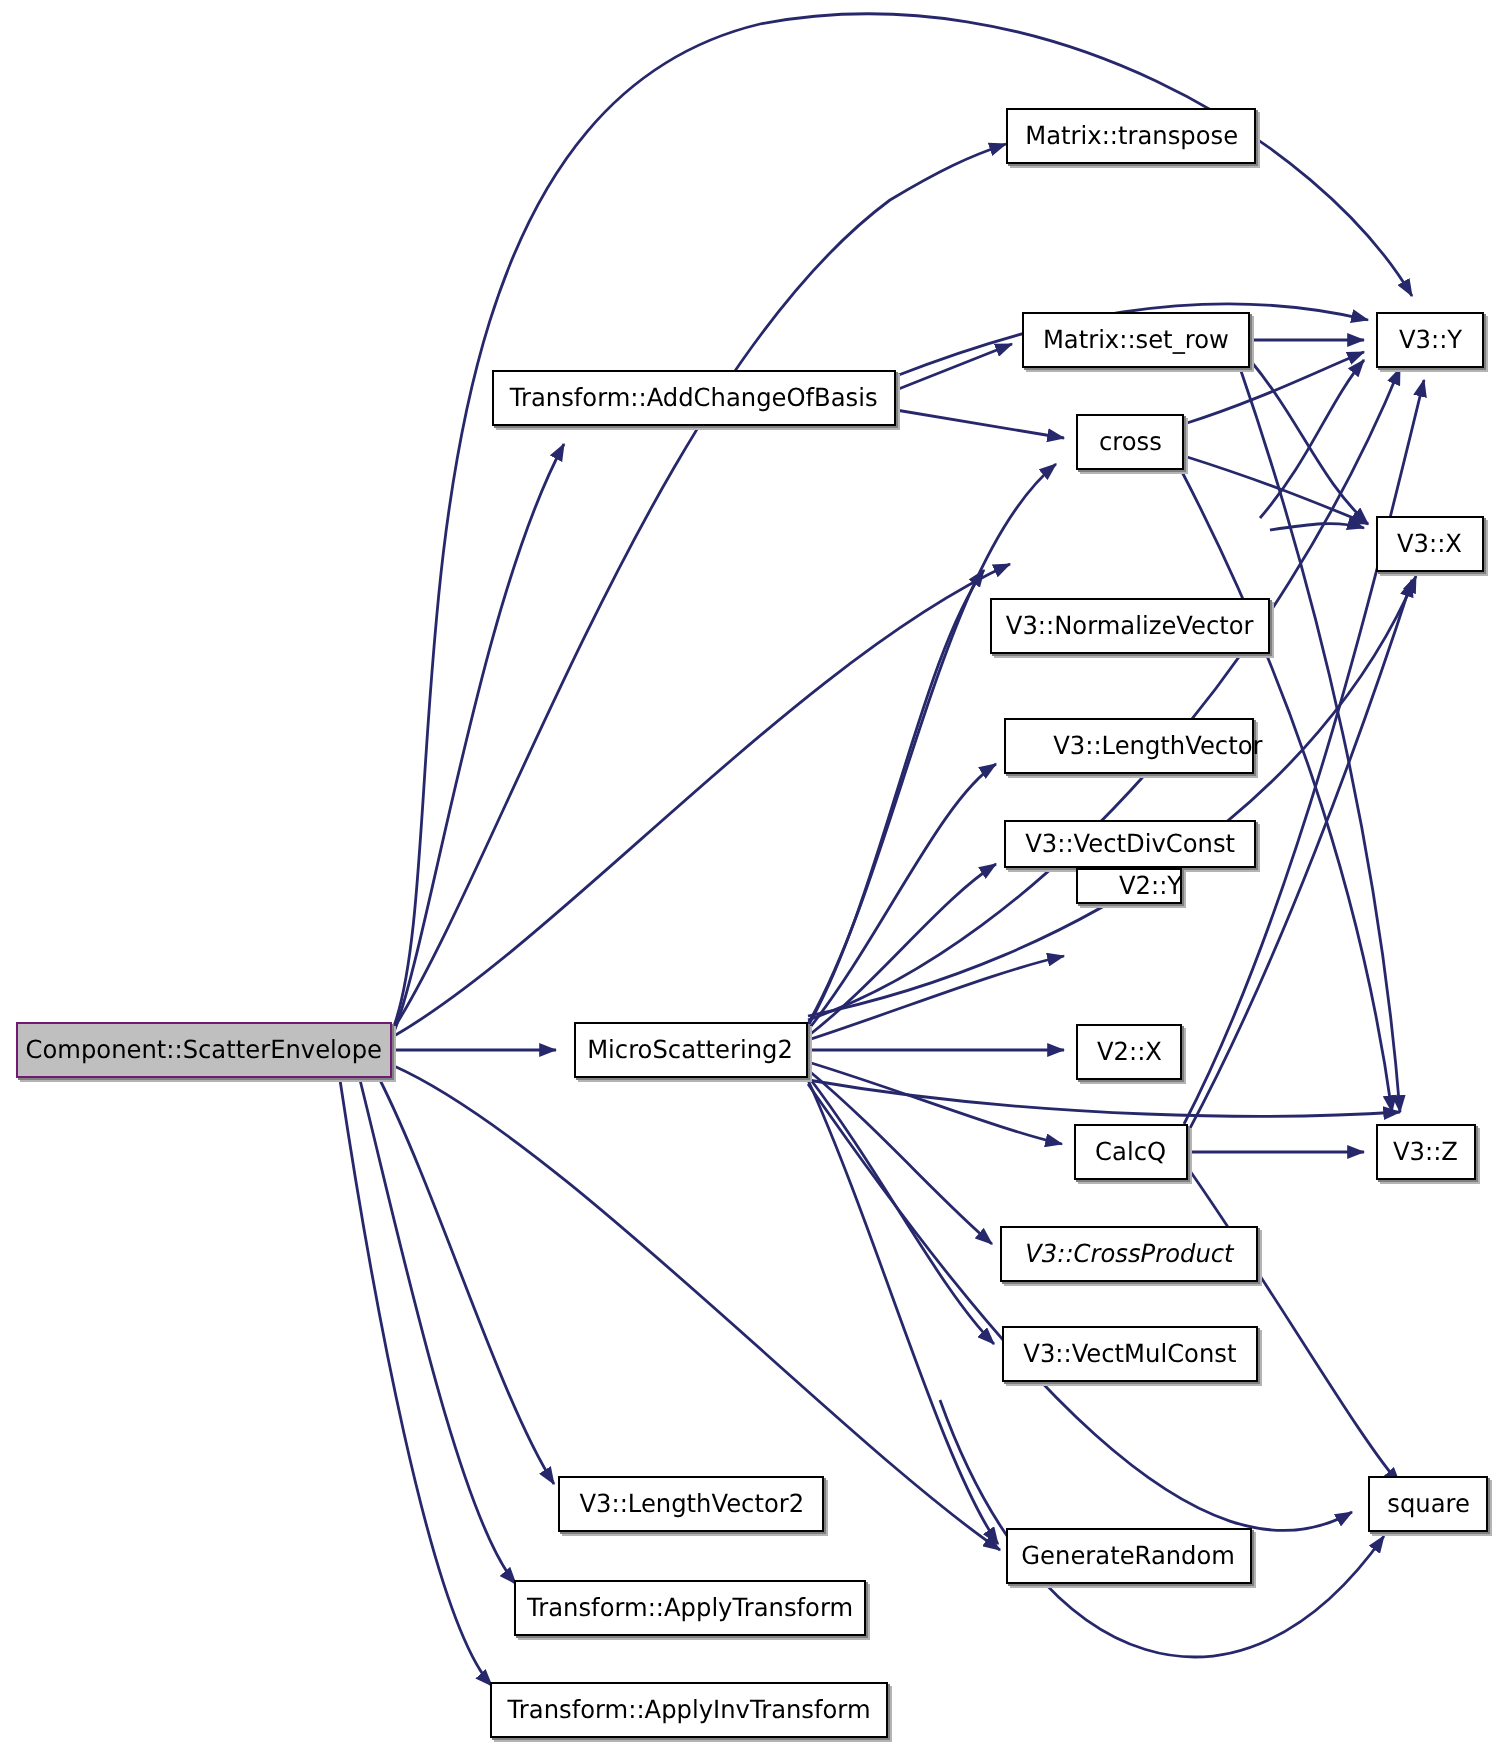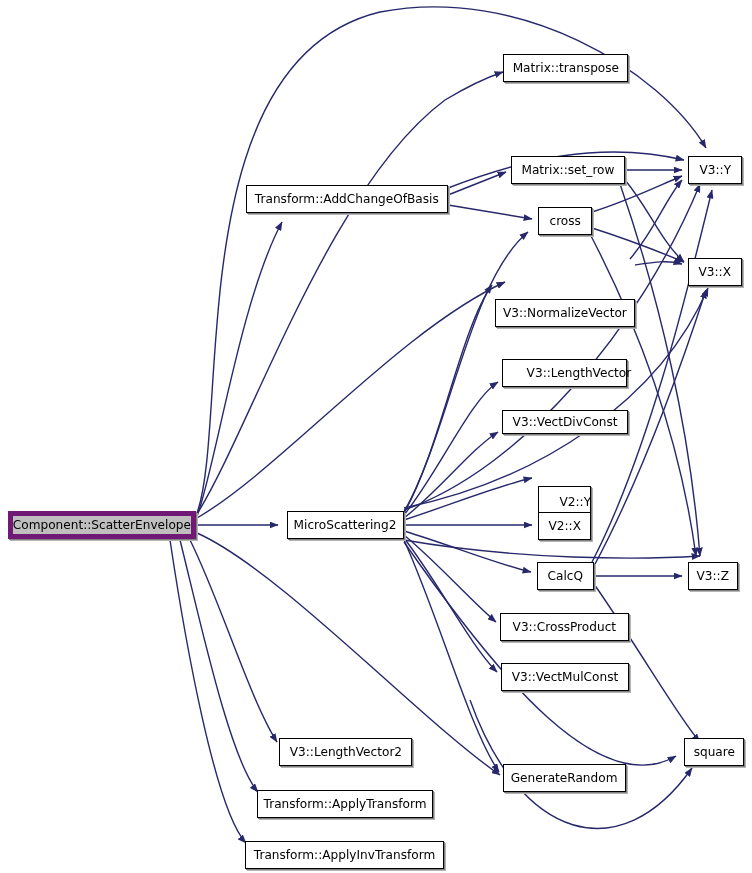--- a/index.html
+++ b/index.html
@@ -33,21 +33,21 @@
     display:flex;
     align-items:center;
     justify-content:center;
     white-space:nowrap;
     box-shadow:1px 1px 0 0 #808080, 2px 2px 0 0 #b4b4b4;
     letter-spacing:0px;
     z-index:3;
   }
   .node.current{
     background:#bfbfbf;
-    border:5px solid #701a75;
+    border:1px solid #701a75;
   }
   .node-label{
     display:block;
     padding:0 5px;
     transform:scaleX(0.97);
   }
 </style>
 </head>
 <body>
 
@@ -130,30 +130,30 @@
       </div>
       <div class="node" style="left: 495px; top: 259px; width: 140px; height: 28px; margin-top: 40px;">
         <span class="node-label">V3::NormalizeVector</span>
       </div>
       <div class="node" style="left: 502px; top: 359px; width: 125px; height: 28px; padding-left: 28px;">
         <span class="node-label">V3::LengthVector</span>
       </div>
       <div class="node" style="left: 502px; top: 410px; width: 126px; height: 24px;">
         <span class="node-label">V3::VectDivConst</span>
       </div>
-      <div class="node" style="left: 538px; top: 486px; width: 53px; height: 32px; padding-left: 22px;">
+      <div class="node" style="left: 538px; top: 434px; width: 53px; height: 18px; padding-left: 22px;">
         <span class="node-label">V2::Y</span>
       </div>
       <div class="node" style="left: 538px; top: 512px; width: 53px; height: 28px;">
         <span class="node-label">V2::X</span>
       </div>
       <div class="node" style="left: 537px; top: 562px; width: 57px; height: 28px;">
         <span class="node-label">CalcQ</span>
       </div>
-      <div class="node" style="left: 500px; top: 613px; width: 129px; height: 28px;">
+      <div class="node" style="left: 500px; top: 613px; width: 129px; height: 28px; font-style: italic;">
         <span class="node-label">V3::CrossProduct</span>
       </div>
       <div class="node" style="left: 501px; top: 663px; width: 128px; height: 28px;">
         <span class="node-label">V3::VectMulConst</span>
       </div>
       <div class="node" style="left: 503px; top: 764px; width: 123px; height: 28px;">
         <span class="node-label">GenerateRandom</span>
       </div>
       <div class="node" style="left: 688px; top: 156px; width: 54px; height: 28px;">
         <span class="node-label">V3::Y</span>

